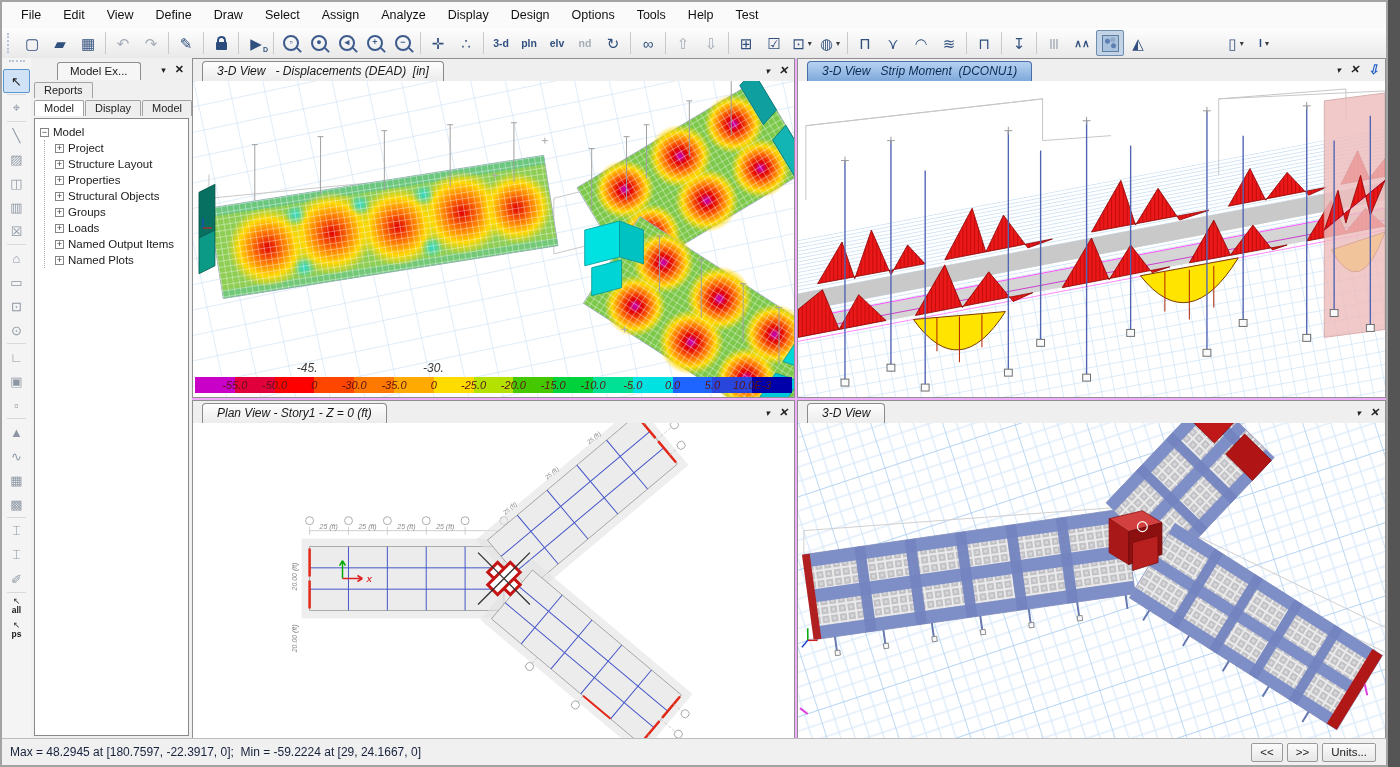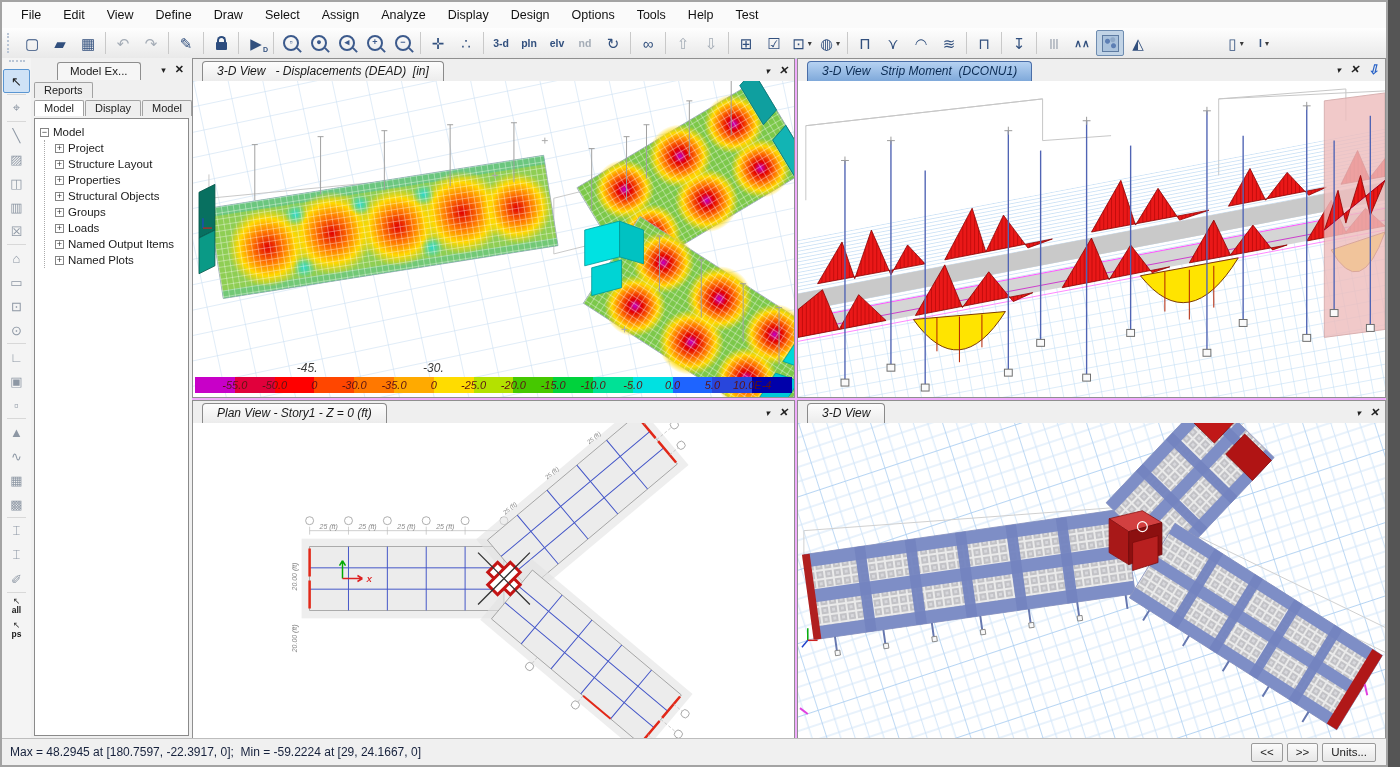--- a/index.html
+++ b/index.html
@@ -554,21 +554,21 @@
           <span style="left: 26.6667%;">-30.0</span>
           <span style="left: 33.3333%;">-35.0</span>
           <span style="left: 40%;">0</span>
           <span style="left: 46.6667%;">-25.0</span>
           <span style="left: 53.3333%;">-20.0</span>
           <span style="left: 60%;">-15.0</span>
           <span style="left: 66.6667%;">-10.0</span>
           <span style="left: 73.3333%;">-5.0</span>
           <span style="left: 80%;">0.0</span>
           <span style="left: 86.6667%;">5.0</span>
-          <span style="left: 93.3333%;">10.0E-4</span>
+          <span style="left: 93.3333%;">10.0E-3</span>
         </div>
       <div id="legend-above"></div>
     <span class="legend-above" style="left: 19%;">-45.</span>
         <span class="legend-above" style="left: 40%;">-30.</span>
       </div>
   </div>
 
   <div class="vp" id="vp-tr">
     <div class="vp-tabbar">
       <div class="vp-tab active">3-D View   Strip Moment  (DCONU1)</div>

